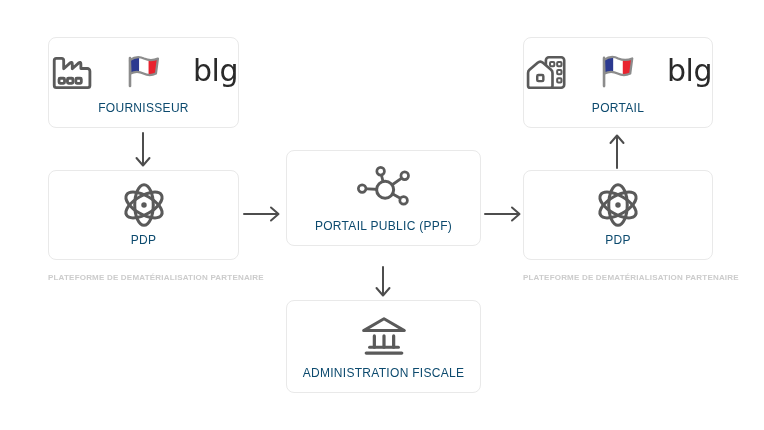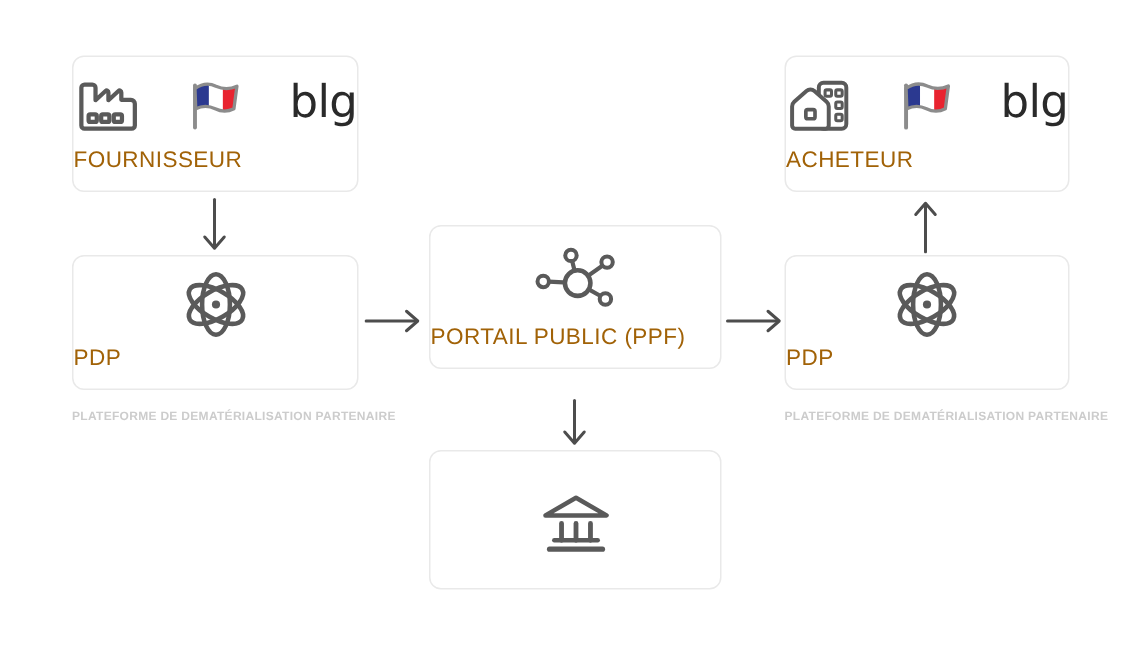--- a/index.html
+++ b/index.html
@@ -9,22 +9,22 @@
   }
   .node {
     position:absolute; background:#fff; border:1px solid #e9e9e9;
     border-radius:8px; display:flex; flex-direction:column; box-sizing:border-box;
   }
   .node-icons {
     flex:1; display:flex; align-items:center; justify-content:center;
     gap:29px; padding-top:5px;
   }
   .node-label {
-    text-align:left; padding-bottom:12px; font-size:15px;
-    letter-spacing:0.3px; color:#a16207; white-space:nowrap;
+    text-align:center; padding-bottom:12px; font-size:12px;
+    letter-spacing:0.3px; color:#0c4a6e; white-space:nowrap;
   }
   .caption {
     position:absolute; font-size:8px; font-weight:bold; letter-spacing:0.2px;
     color:#cccccc; text-align:right; white-space:nowrap;
   }
   .logo-text {
     font-family:"DejaVu Sans", sans-serif; font-size:30px; color:#2a2a2a;
     letter-spacing:-0.5px; line-height:1; padding-bottom:3px;
   }
   .arrow { position:absolute; }
@@ -86,21 +86,21 @@
         <path d="M6 4 V32" stroke="#8c8c8c" stroke-width="2.6" stroke-linecap="round" fill="none"></path>
         <g clip-path="url(#flagClipB)">
           <rect x="5" y="0" width="10.3" height="24" fill="#2b3990"></rect>
           <rect x="15.3" y="0" width="9.3" height="24" fill="#ffffff"></rect>
           <rect x="24.6" y="0" width="10.4" height="24" fill="#e8232f"></rect>
         </g>
         <path d="M6 6 C 11 2.5, 16 2.5, 20 4.5 C 24.5 6.5, 29.5 6.5, 34 4.5 L 32 19.5 C 28 21.5, 23.5 21.5, 19.5 19.5 C 15.5 17.5, 10.5 17.5, 6.5 19.5 Z" fill="none" stroke="#8c8c8c" stroke-width="2.2" stroke-linejoin="round"></path>
       </svg>
       <span class="logo-text">blg</span>
     </div>
-    <div class="node-label">ACHETEUR</div>
+    <div class="node-label">PORTAIL</div>
   </div>
 
   <div class="node" style="left:48px; top:170px; width:191px; height:90px;">
     <div class="node-icons">
       <svg width="48" height="48" viewBox="0 0 44 44">
         <g fill="none" stroke="#5a5a5a" stroke-width="2.8">
           <ellipse cx="22" cy="22" rx="8.5" ry="18.5"></ellipse>
           <ellipse cx="22" cy="22" rx="8.5" ry="18.5" transform="rotate(60 22 22)"></ellipse>
           <ellipse cx="22" cy="22" rx="8.5" ry="18.5" transform="rotate(120 22 22)"></ellipse>
         </g>
@@ -151,20 +151,21 @@
         <g fill="none" stroke="#5a5a5a" stroke-linejoin="round" stroke-linecap="round">
           <path d="M5 15.5 L24 4.5 L43 15.5 Z" stroke-width="2.8"></path>
           <path d="M15 20.5 V31" stroke-width="3"></path>
           <path d="M24 20.5 V31" stroke-width="3"></path>
           <path d="M33 20.5 V31" stroke-width="3"></path>
           <path d="M10.5 31 H37.5" stroke-width="2.8"></path>
           <path d="M7.5 36.5 H40.5" stroke-width="3.2"></path>
         </g>
       </svg>
     </div>
+    <div class="node-label">ADMINISTRATION FISCALE</div>
   </div>
 
   <div class="caption" style="left:48px; top:273px; width:191px;">PLATEFORME DE DEMATÉRIALISATION PARTENAIRE</div>
   <div class="caption" style="left:523px; top:273px; width:190px;">PLATEFORME DE DEMATÉRIALISATION PARTENAIRE</div>
 
   <svg class="arrow" style="left:133px; top:132px;" width="20" height="37" viewBox="0 0 20 37">
     <g stroke="#4d4d4d" stroke-width="2" fill="none" stroke-linecap="round" stroke-linejoin="round">
       <path d="M10 1 V32"></path>
         <path d="M3.5 26 L10 33.5 L16.5 26"></path>
     </g>

